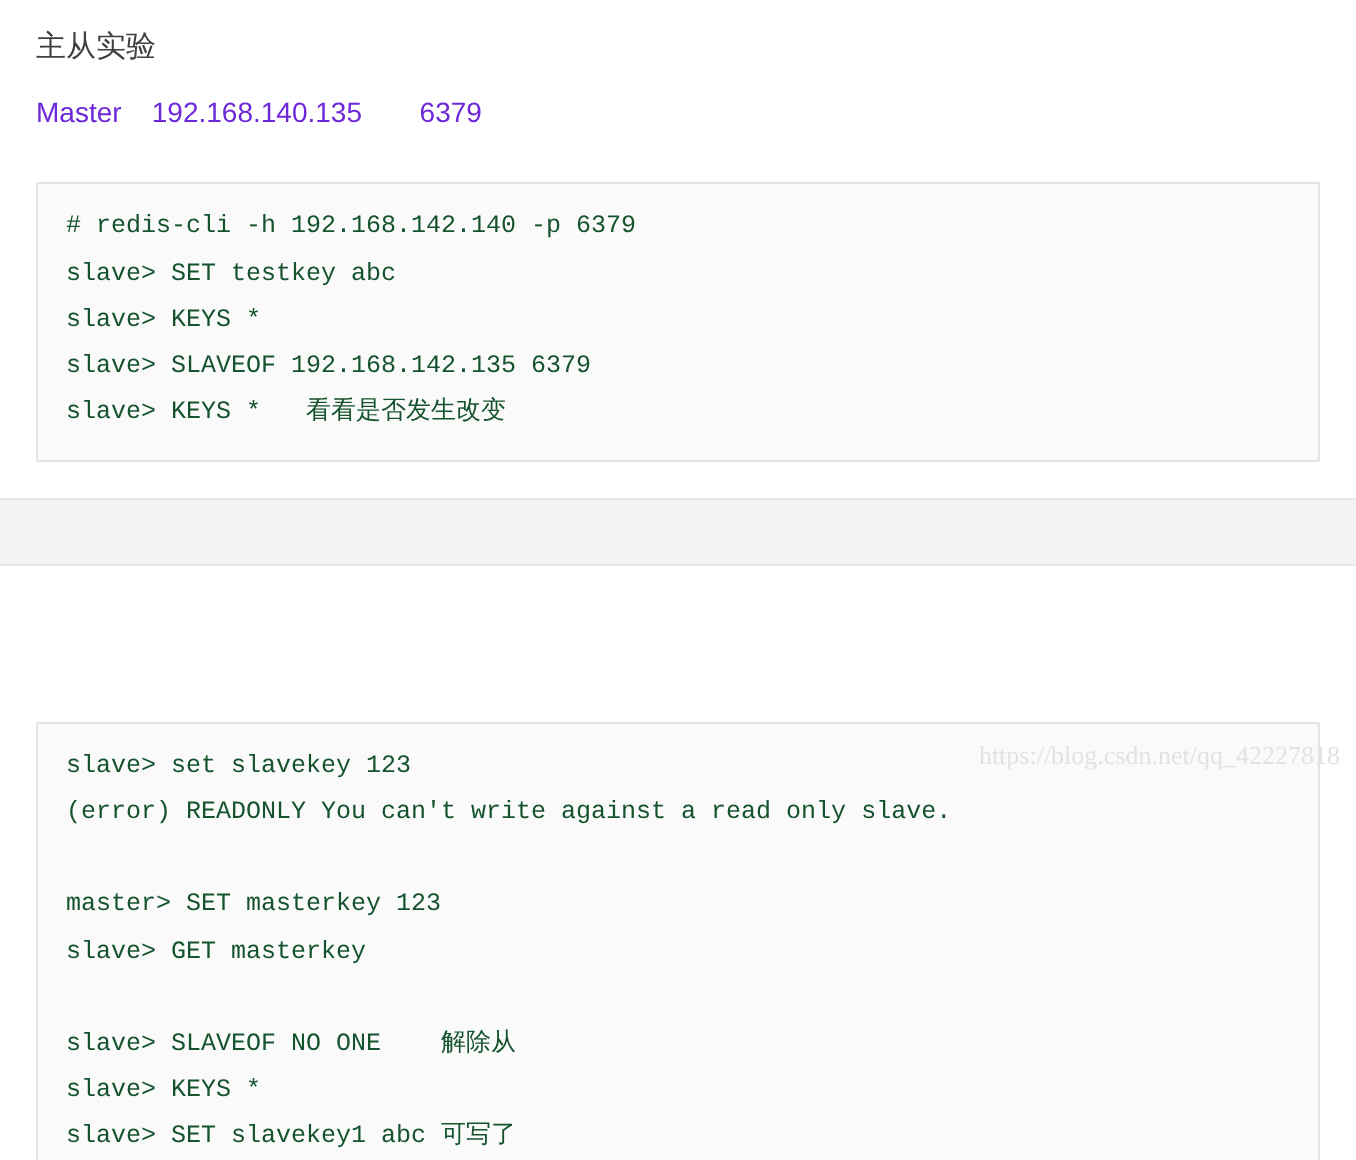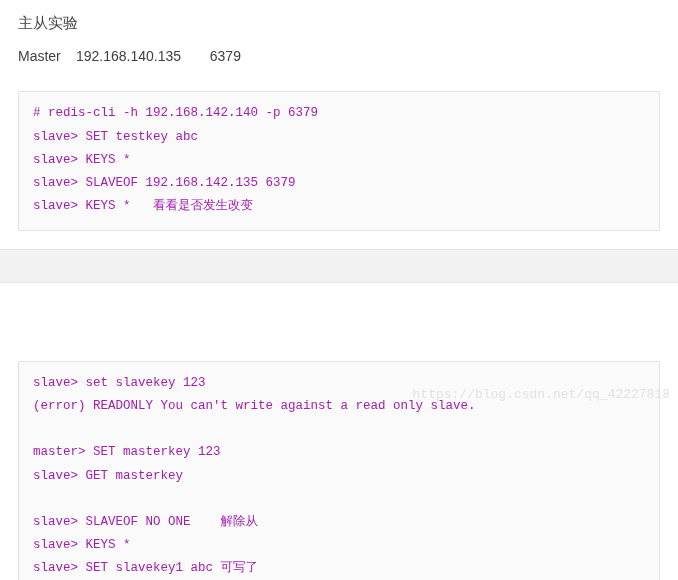--- a/index.html
+++ b/index.html
@@ -1,25 +1,25 @@
 <!DOCTYPE html>
 <html><head>
   <meta charset="utf-8">
   <style>
     * { margin: 0; padding: 0; box-sizing: border-box; }
     body { width: 678px; height: 580px; background: #fff; font-family: "Microsoft YaHei", "PingFang SC", Arial, sans-serif; color: #333; overflow: hidden; }
     .section { padding: 14px 18px 10px; }
     .title { font-size: 15px; color: #404040; margin-bottom: 12px; }
-    .info-line { font-size: 14px; color: #404040; line-height: 1.6; }
+    .info-line { font-size: 14px; color: #6d28d9; line-height: 1.6; }
     .info-line .host { display: inline-block; width: 54px; }
     .info-line .ip { display: inline-block; min-width: 130px; }
-    .code-block { margin: 14px 18px 18px; border: 1px solid #e3e3e3; background: #fafafa; padding: 10px 14px 12px; font-family: Consolas, "Courier New", monospace; font-size: 12.5px; line-height: 1.85; color: #a21caf; white-space: pre; border-radius: 1px; }
+    .code-block { margin: 14px 18px 18px; border: 1px solid #e3e3e3; background: #fafafa; padding: 10px 14px 12px; font-family: Consolas, "Courier New", monospace; font-size: 12.5px; line-height: 1.85; color: #14532d; white-space: pre; border-radius: 1px; }
     .gap { height: 34px; background: #f2f2f2; border-top: 1px solid #e6e6e6; border-bottom: 1px solid #e6e6e6; }
     .spacer-before-block2 { height: 64px; }
-    .watermark { position: absolute; right: 8px; bottom: 6px; font-size: 13px; color: #e2e2e2; font-family: Liberation Mono, monospace; pointer-events: none; }
+    .watermark { position: absolute; right: 8px; bottom: 22px; font-size: 13px; color: #e2e2e2; font-family: Liberation Serif, serif; pointer-events: none; }
     .wrap { position: relative; width: 678px; height: 408px; }
   </style>
 </head>
 <body>
 <div class="wrap">
 
 <div class="section">
   <div class="title">主从实验</div>
   <div class="info-line">
     <span class="host">Master</span>

